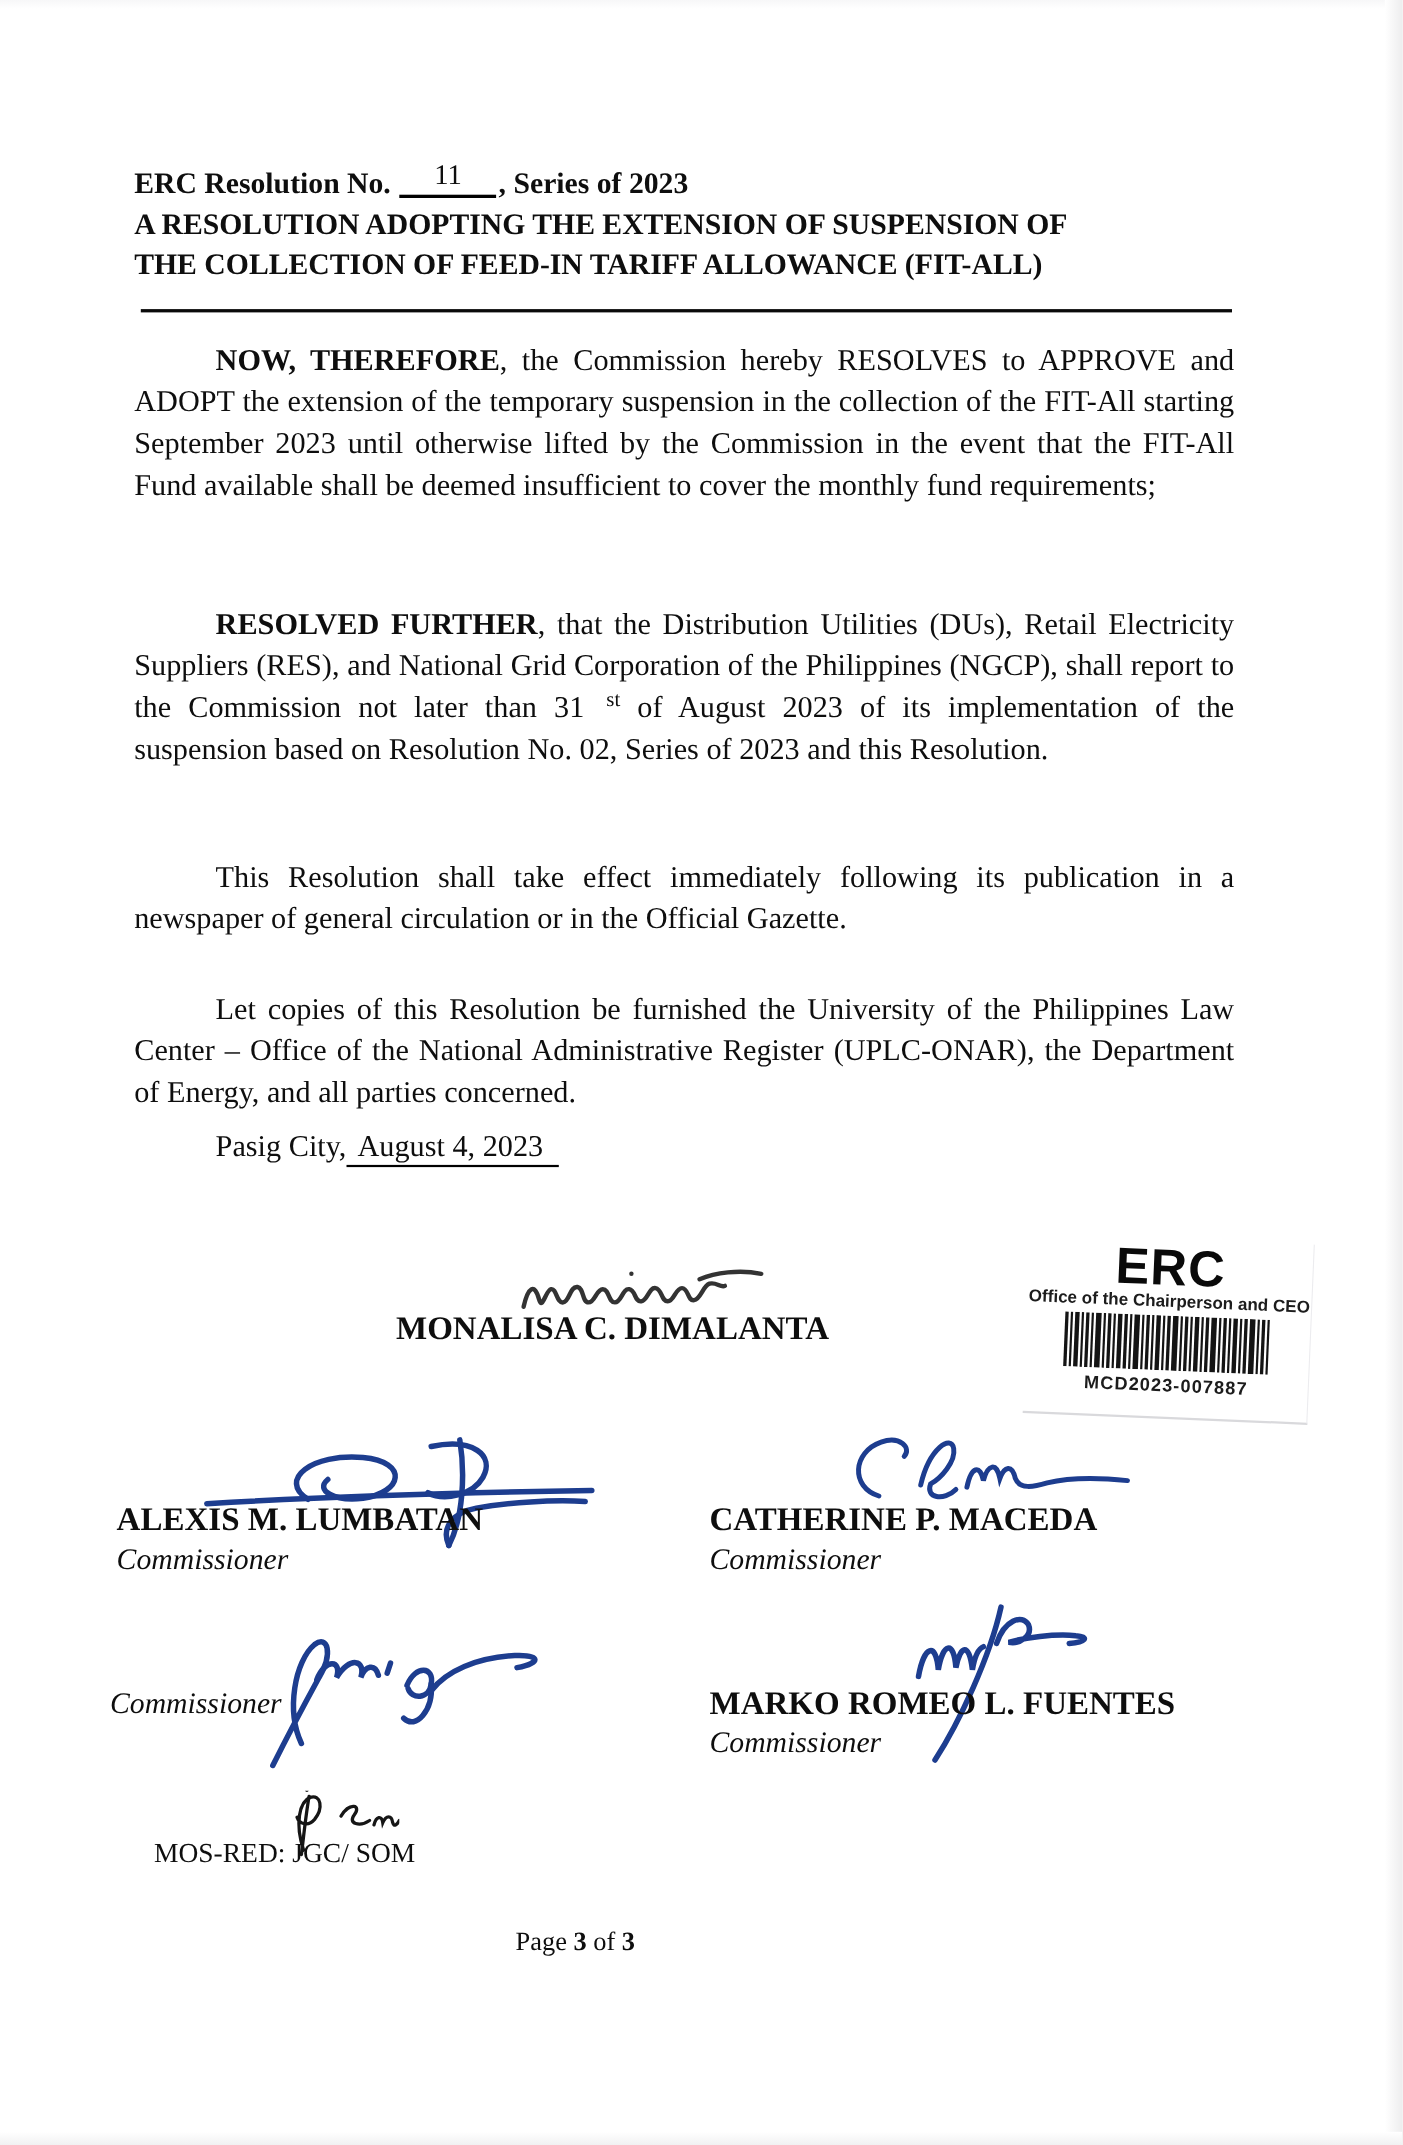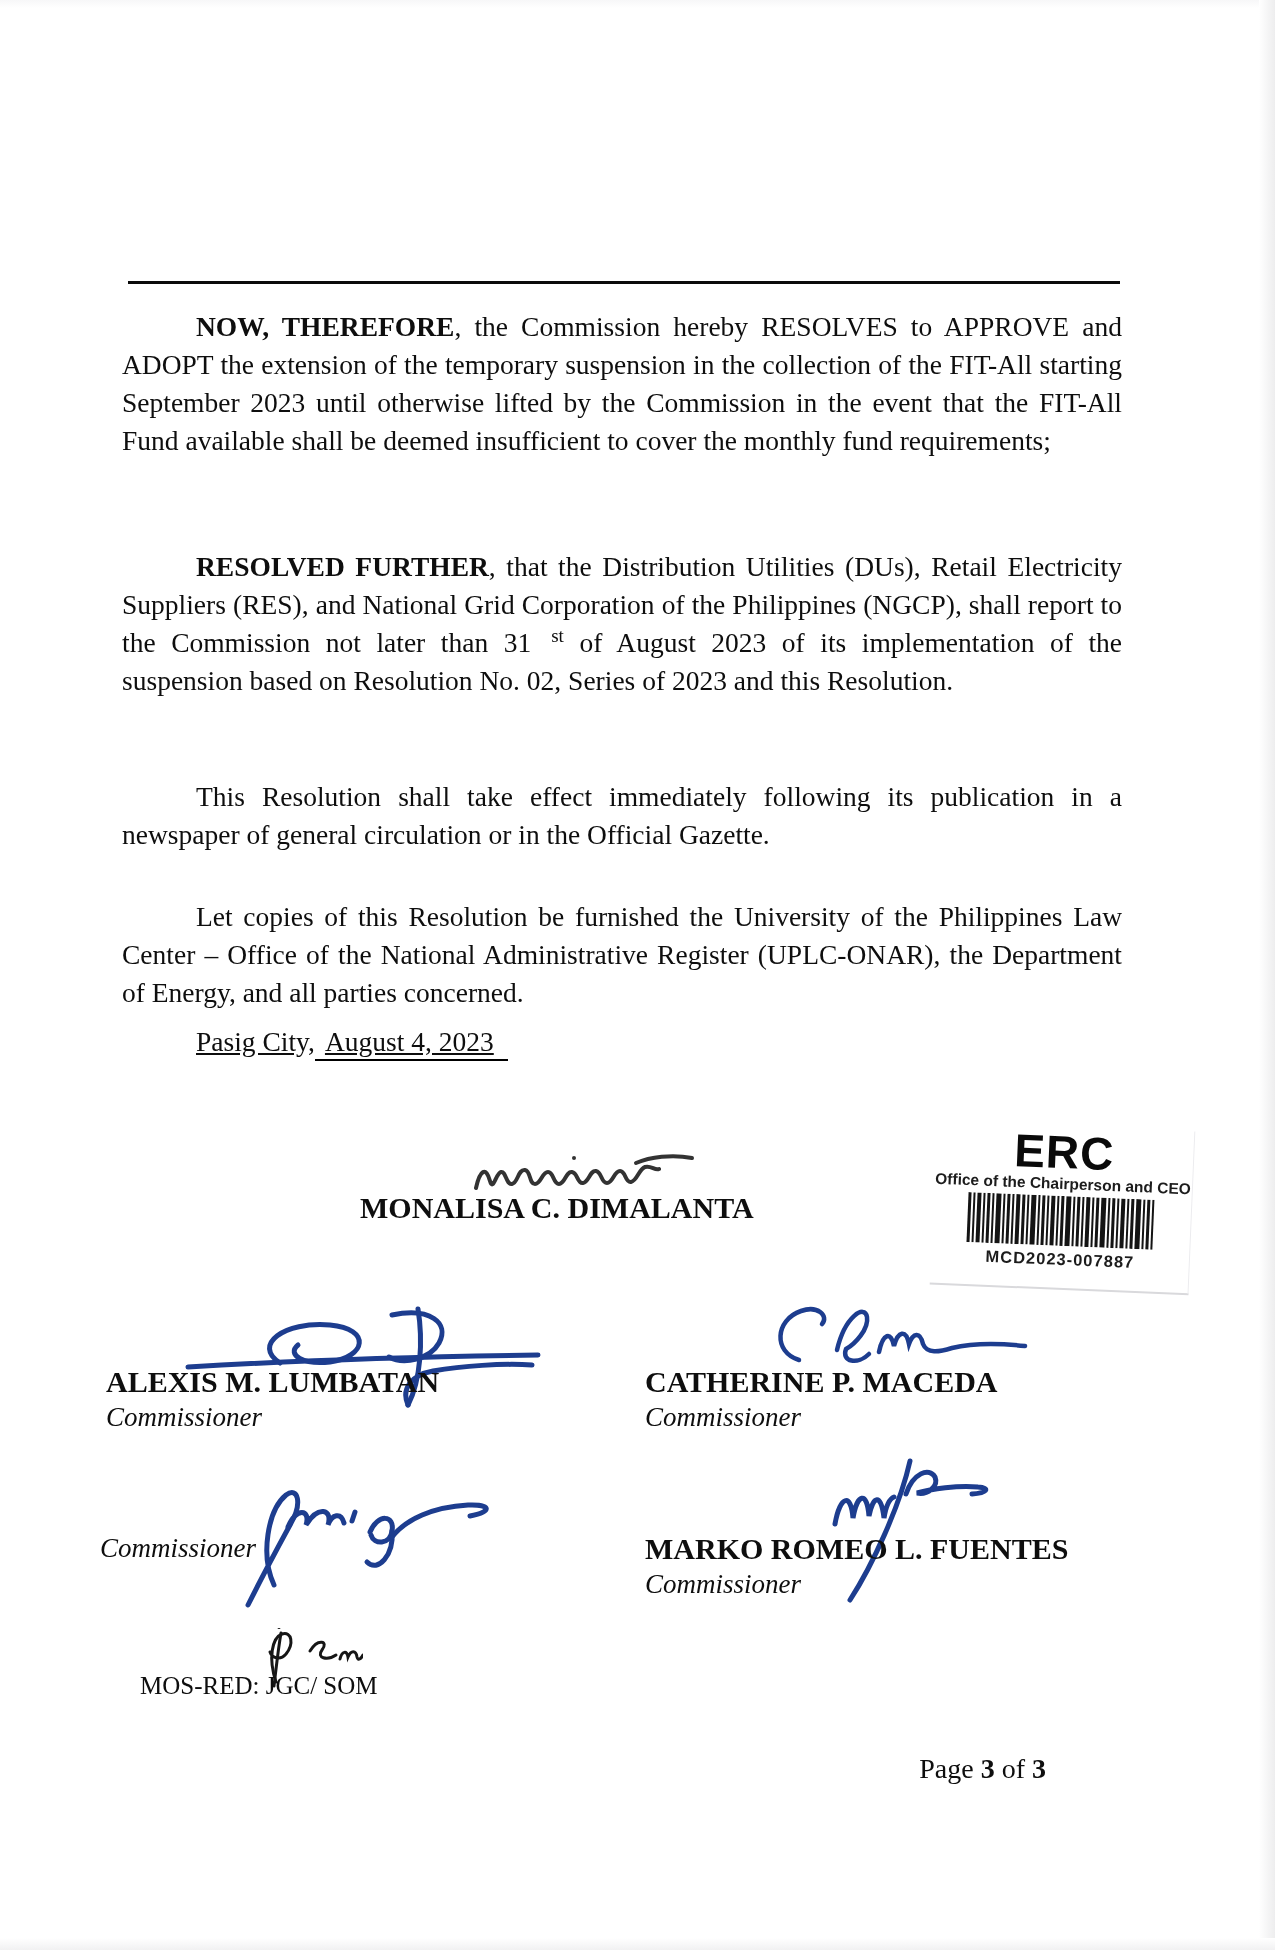--- a/index.html
+++ b/index.html
@@ -28,53 +28,57 @@
   .h-title{margin-top:2px;}
 
   .rule{position:absolute;left:128px;top:281px;width:992px;height:3px;background:#0a0a0a;}
 
   .para{position:absolute;left:122px;width:1000px;margin:0;
     font-size:27.5px;line-height:38px;text-align:justify;text-indent:74px;}
   .para .b{font-weight:bold;}
   .para sup{font-size:19px;line-height:0;margin-left:20px;}
 
   .dateline{position:absolute;left:122px;top:1026px;width:1000px;
-    font-size:27.5px;text-indent:74px;text-decoration:underline;}
+    font-size:27.5px;text-indent:74px;}
   .date-underline{border-bottom:2px solid #000;padding:0 14px 2px 10px;}
 
   .sigblock{position:absolute;width:500px;text-align:left;}
   .sig-name{font-weight:bold;font-size:30px;line-height:36px;white-space:nowrap;}
   .sig-title{font-style:italic;font-size:27px;line-height:34px;}
   .sigsvg{position:absolute;pointer-events:none;}
 
   .stamp{position:absolute;left:933px;top:1126px;width:258px;height:162px;
     transform:rotate(2.4deg);transform-origin:center;
     background:#ffffff;border-bottom:2px solid #d9d9dc;border-right:1px solid #ececef;
     font-family:"Liberation Sans", sans-serif;text-align:center;}
   .stamp-org{font-size:46px;font-weight:bold;letter-spacing:1px;line-height:44px;
     margin-top:4px;color:#0a0a0a;}
   .stamp-office{font-size:15.5px;font-weight:bold;line-height:18px;color:#1c1c1c;
     white-space:nowrap;margin-top:1px;}
   .stamp-barcode{margin-top:3px;}
   .stamp-code{font-size:16.5px;font-weight:bold;letter-spacing:1px;color:#1c1c1c;}
 
   .notation{position:absolute;left:140px;top:1672px;font-size:25px;white-space:nowrap;}
 
-  .footer{position:absolute;left:0;top:1753px;width:1046px;text-align:right;
-    font-size:28px;}
+  .footer{position:absolute;left:0;top:1753px;width:1046px;text-align:center;
+    font-size:24px;}
   .footer .num{font-weight:bold;}
 </style>
 </head>
 <body>
 
 <div class="page">
   <div class="edge-top"></div>
   <div class="edge-right"></div>
   <div class="edge-bottom"></div>
 
+  <header class="doc-header">
+    <div class="h-line1"><span>ERC Resolution No.</span><span class="blank"><span class="blank-num">11</span></span><span>, Series of 2023</span></div>
+    <div class="h-title">A RESOLUTION ADOPTING THE EXTENSION OF SUSPENSION OF THE COLLECTION OF FEED-IN TARIFF ALLOWANCE (FIT-ALL)</div>
+  </header>
 
   <div class="rule"></div>
 
   <p class="para" style="top:308px"><span class="b">NOW, THEREFORE</span><span>, the Commission hereby RESOLVES to APPROVE and ADOPT the extension of the temporary suspension in the collection of the FIT-All starting September 2023 until otherwise lifted by the Commission in the event that the FIT-All Fund available shall be deemed insufficient to cover the monthly fund requirements;</span></p>
   <p class="para" style="top:548px"><span class="b">RESOLVED FURTHER</span><span>, that the Distribution Utilities (DUs), Retail Electricity Suppliers (RES), and National Grid Corporation of the Philippines (NGCP), shall report to the Commission not later than 31</span><sup>st</sup><span> of August 2023 of its implementation of the suspension based on Resolution No. 02, Series of 2023 and this Resolution.</span></p>
   <p class="para" style="top:898px"><span>Let copies of this Resolution be furnished the University of the Philippines Law Center – Office of the National Administrative Register (UPLC-ONAR), the Department of Energy, and all parties concerned.</span></p>
   <p class="para" style="top:778px"><span>This Resolution shall take effect immediately following its publication in a newspaper of general circulation or in the Official Gazette.</span></p>
 
   <div class="dateline"><span>Pasig City,</span><span class="date-underline">August 4, 2023</span></div>
 

